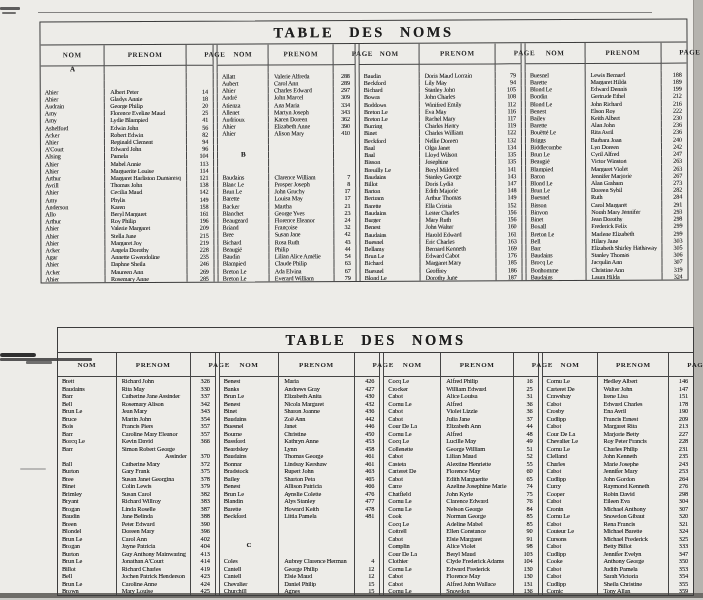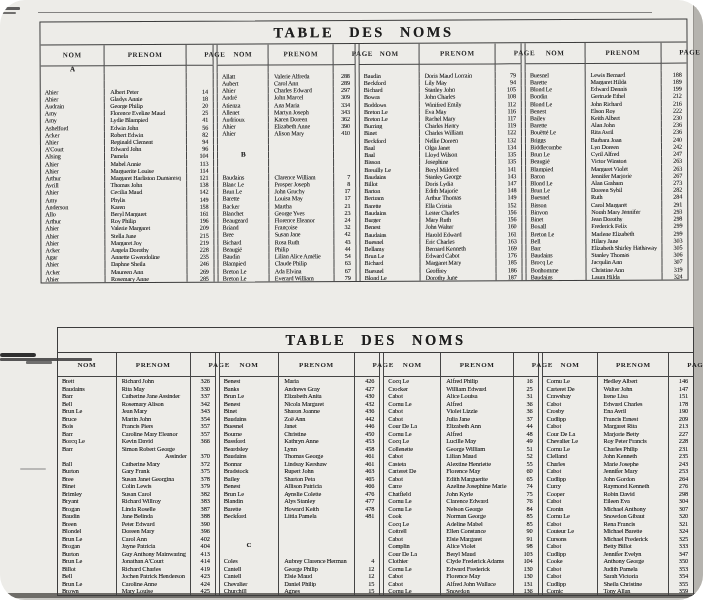--- a/index.html
+++ b/index.html
@@ -3,21 +3,20 @@
 <meta charset="utf-8">
 <style>
   html,body{margin:0;padding:0;}
   #page{
     position:relative;
     width:703px;height:600px;
     overflow:hidden;
     background:#edece8;
     font-family:"Liberation Serif","DejaVu Serif",serif;
     color:#2a2a2a;
-    border-radius:25px;
   }
   
   .artifact{position:absolute;}
   .a-topline{left:38px;top:12px;width:614px;height:1px;background:#4a4a4a;opacity:.65;}
   .a-eq1{left:0;top:7px;width:20px;height:3px;background:#3a3a3a;opacity:.8;border-radius:1px;}
   .a-eq2{left:2px;top:12px;width:14px;height:2px;background:#3a3a3a;opacity:.7;border-radius:1px;}
   .a-scrib1{left:0;top:353px;width:36px;height:4px;background:#2f2f2f;border-radius:2px;}
   .a-scrib2{left:0;top:358px;width:92px;height:2.5px;background:#3a3a3a;border-radius:1px;opacity:.85;}
   .a-scrib3{left:26px;top:361px;width:26px;height:2.5px;background:#3a3a3a;border-radius:1px;opacity:.7;}
   .a-dash{left:20px;top:468px;width:26px;height:2px;background:#6b6b6b;opacity:.4;border-radius:1px;}

